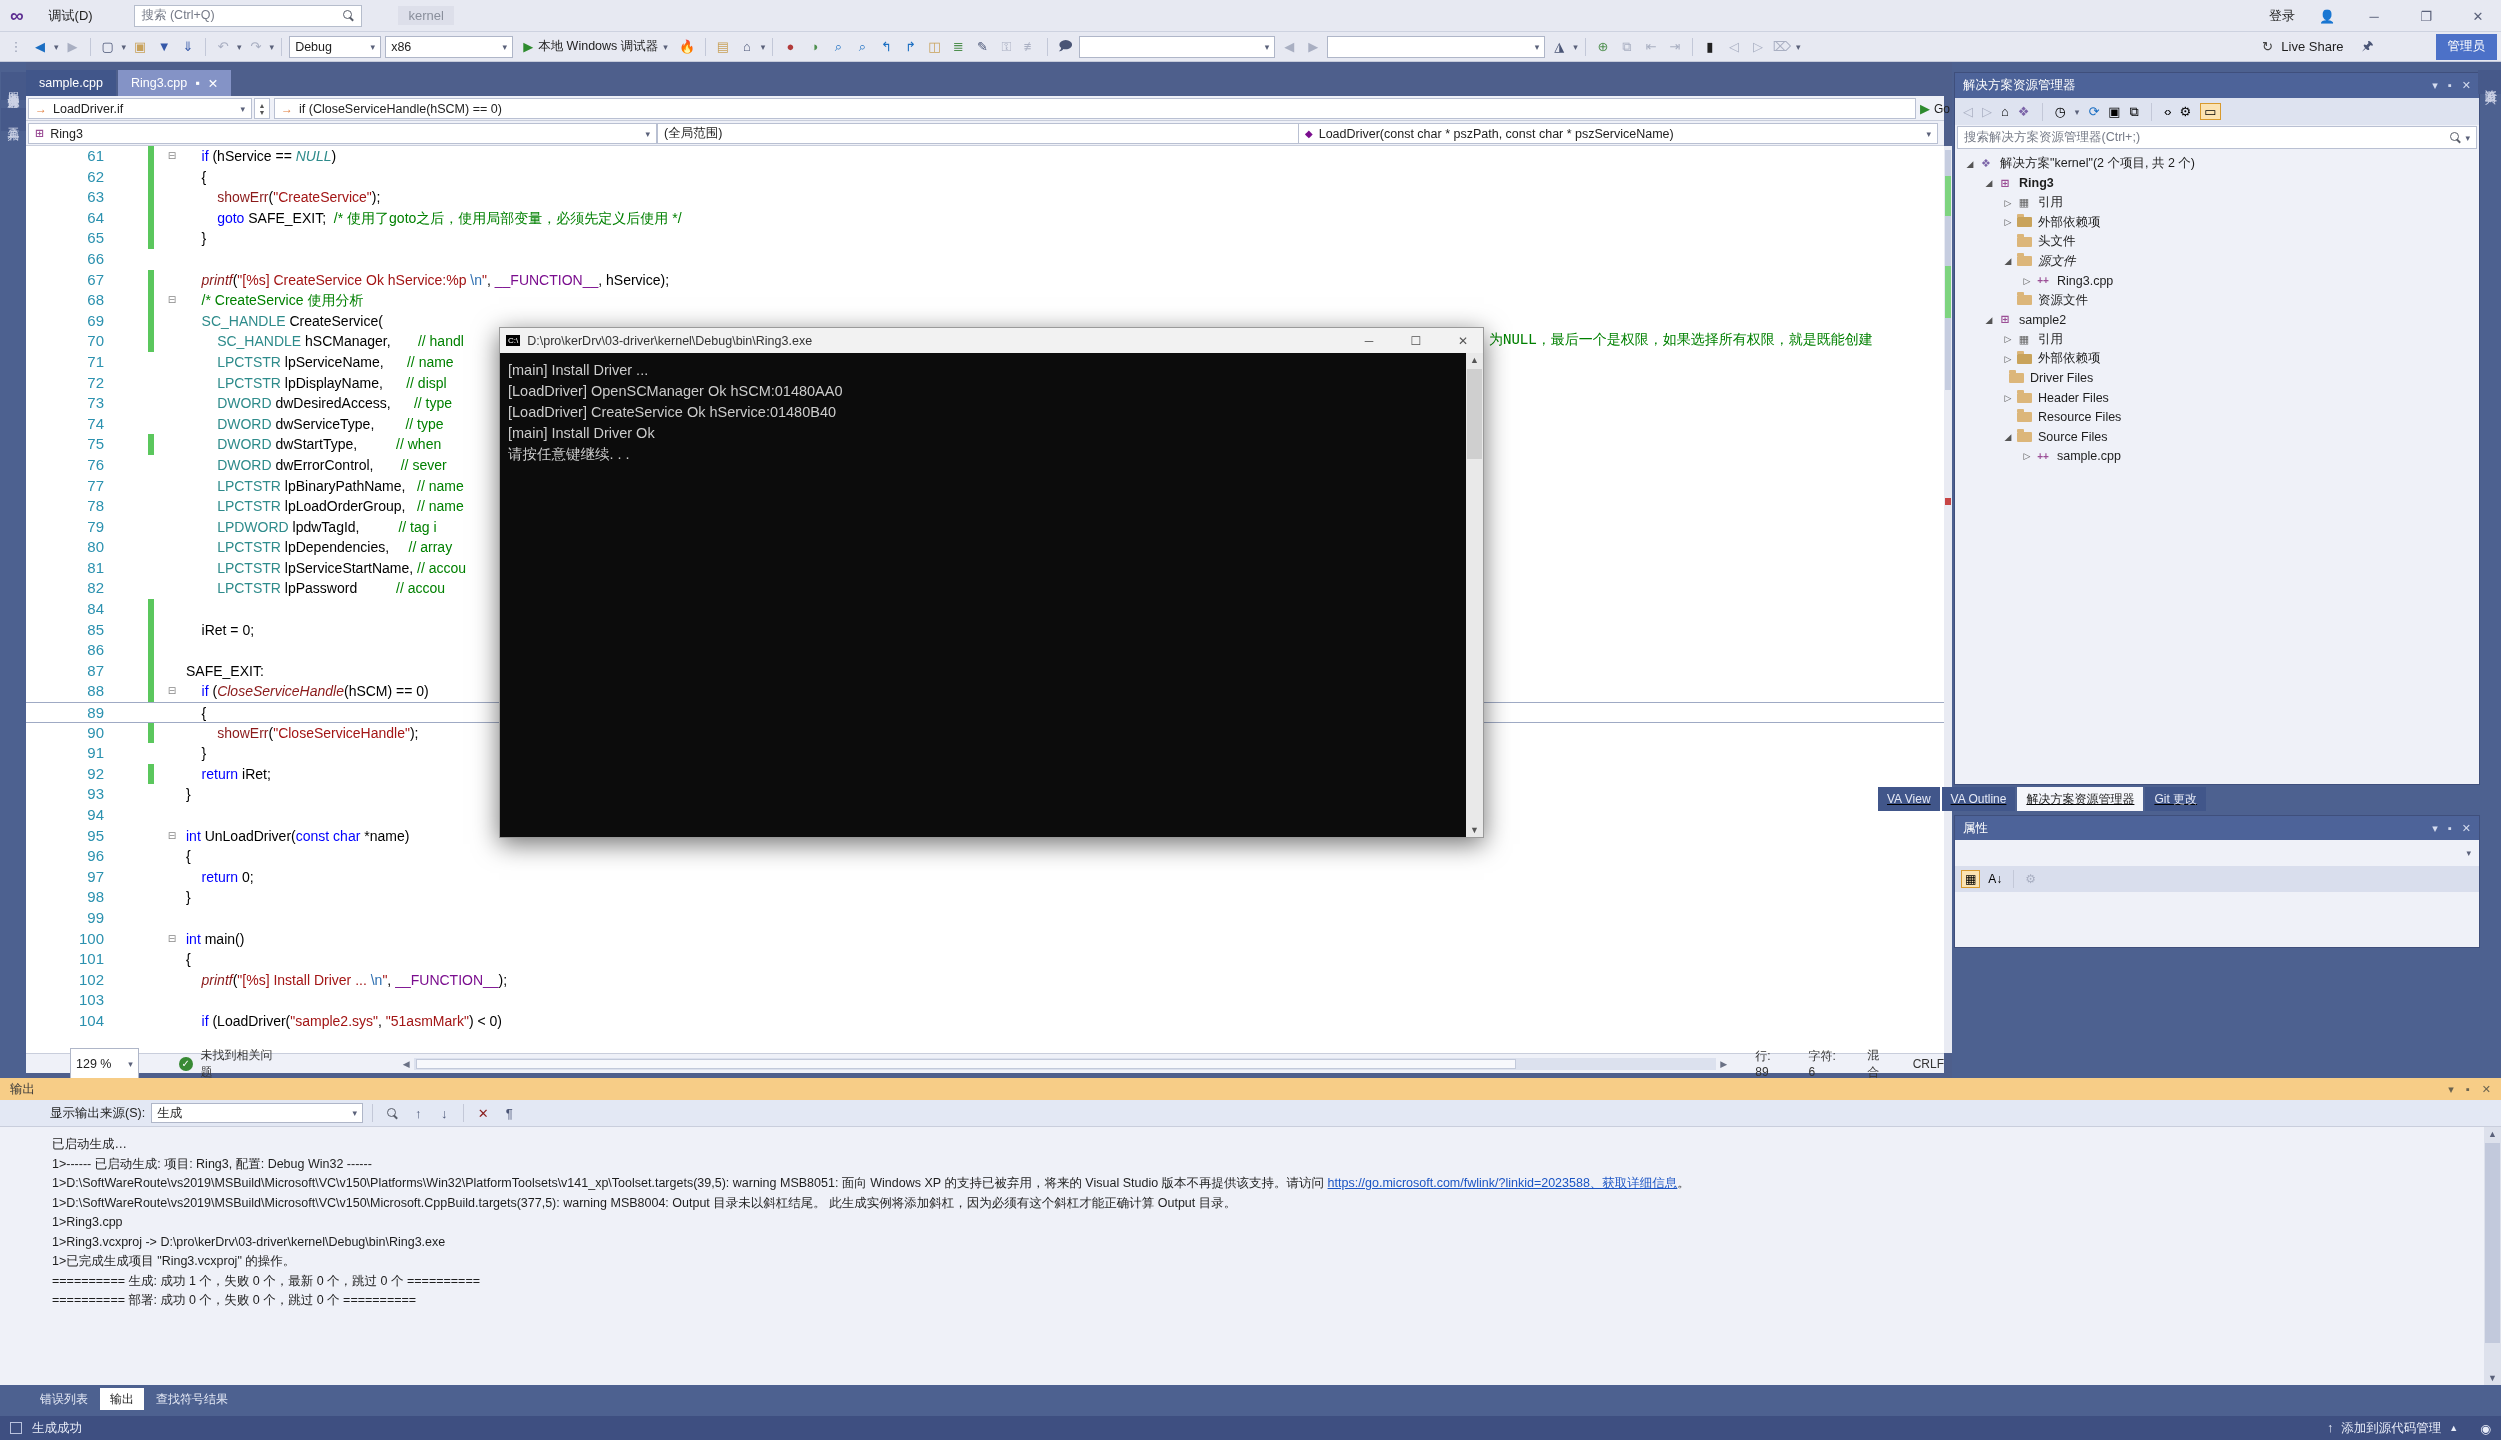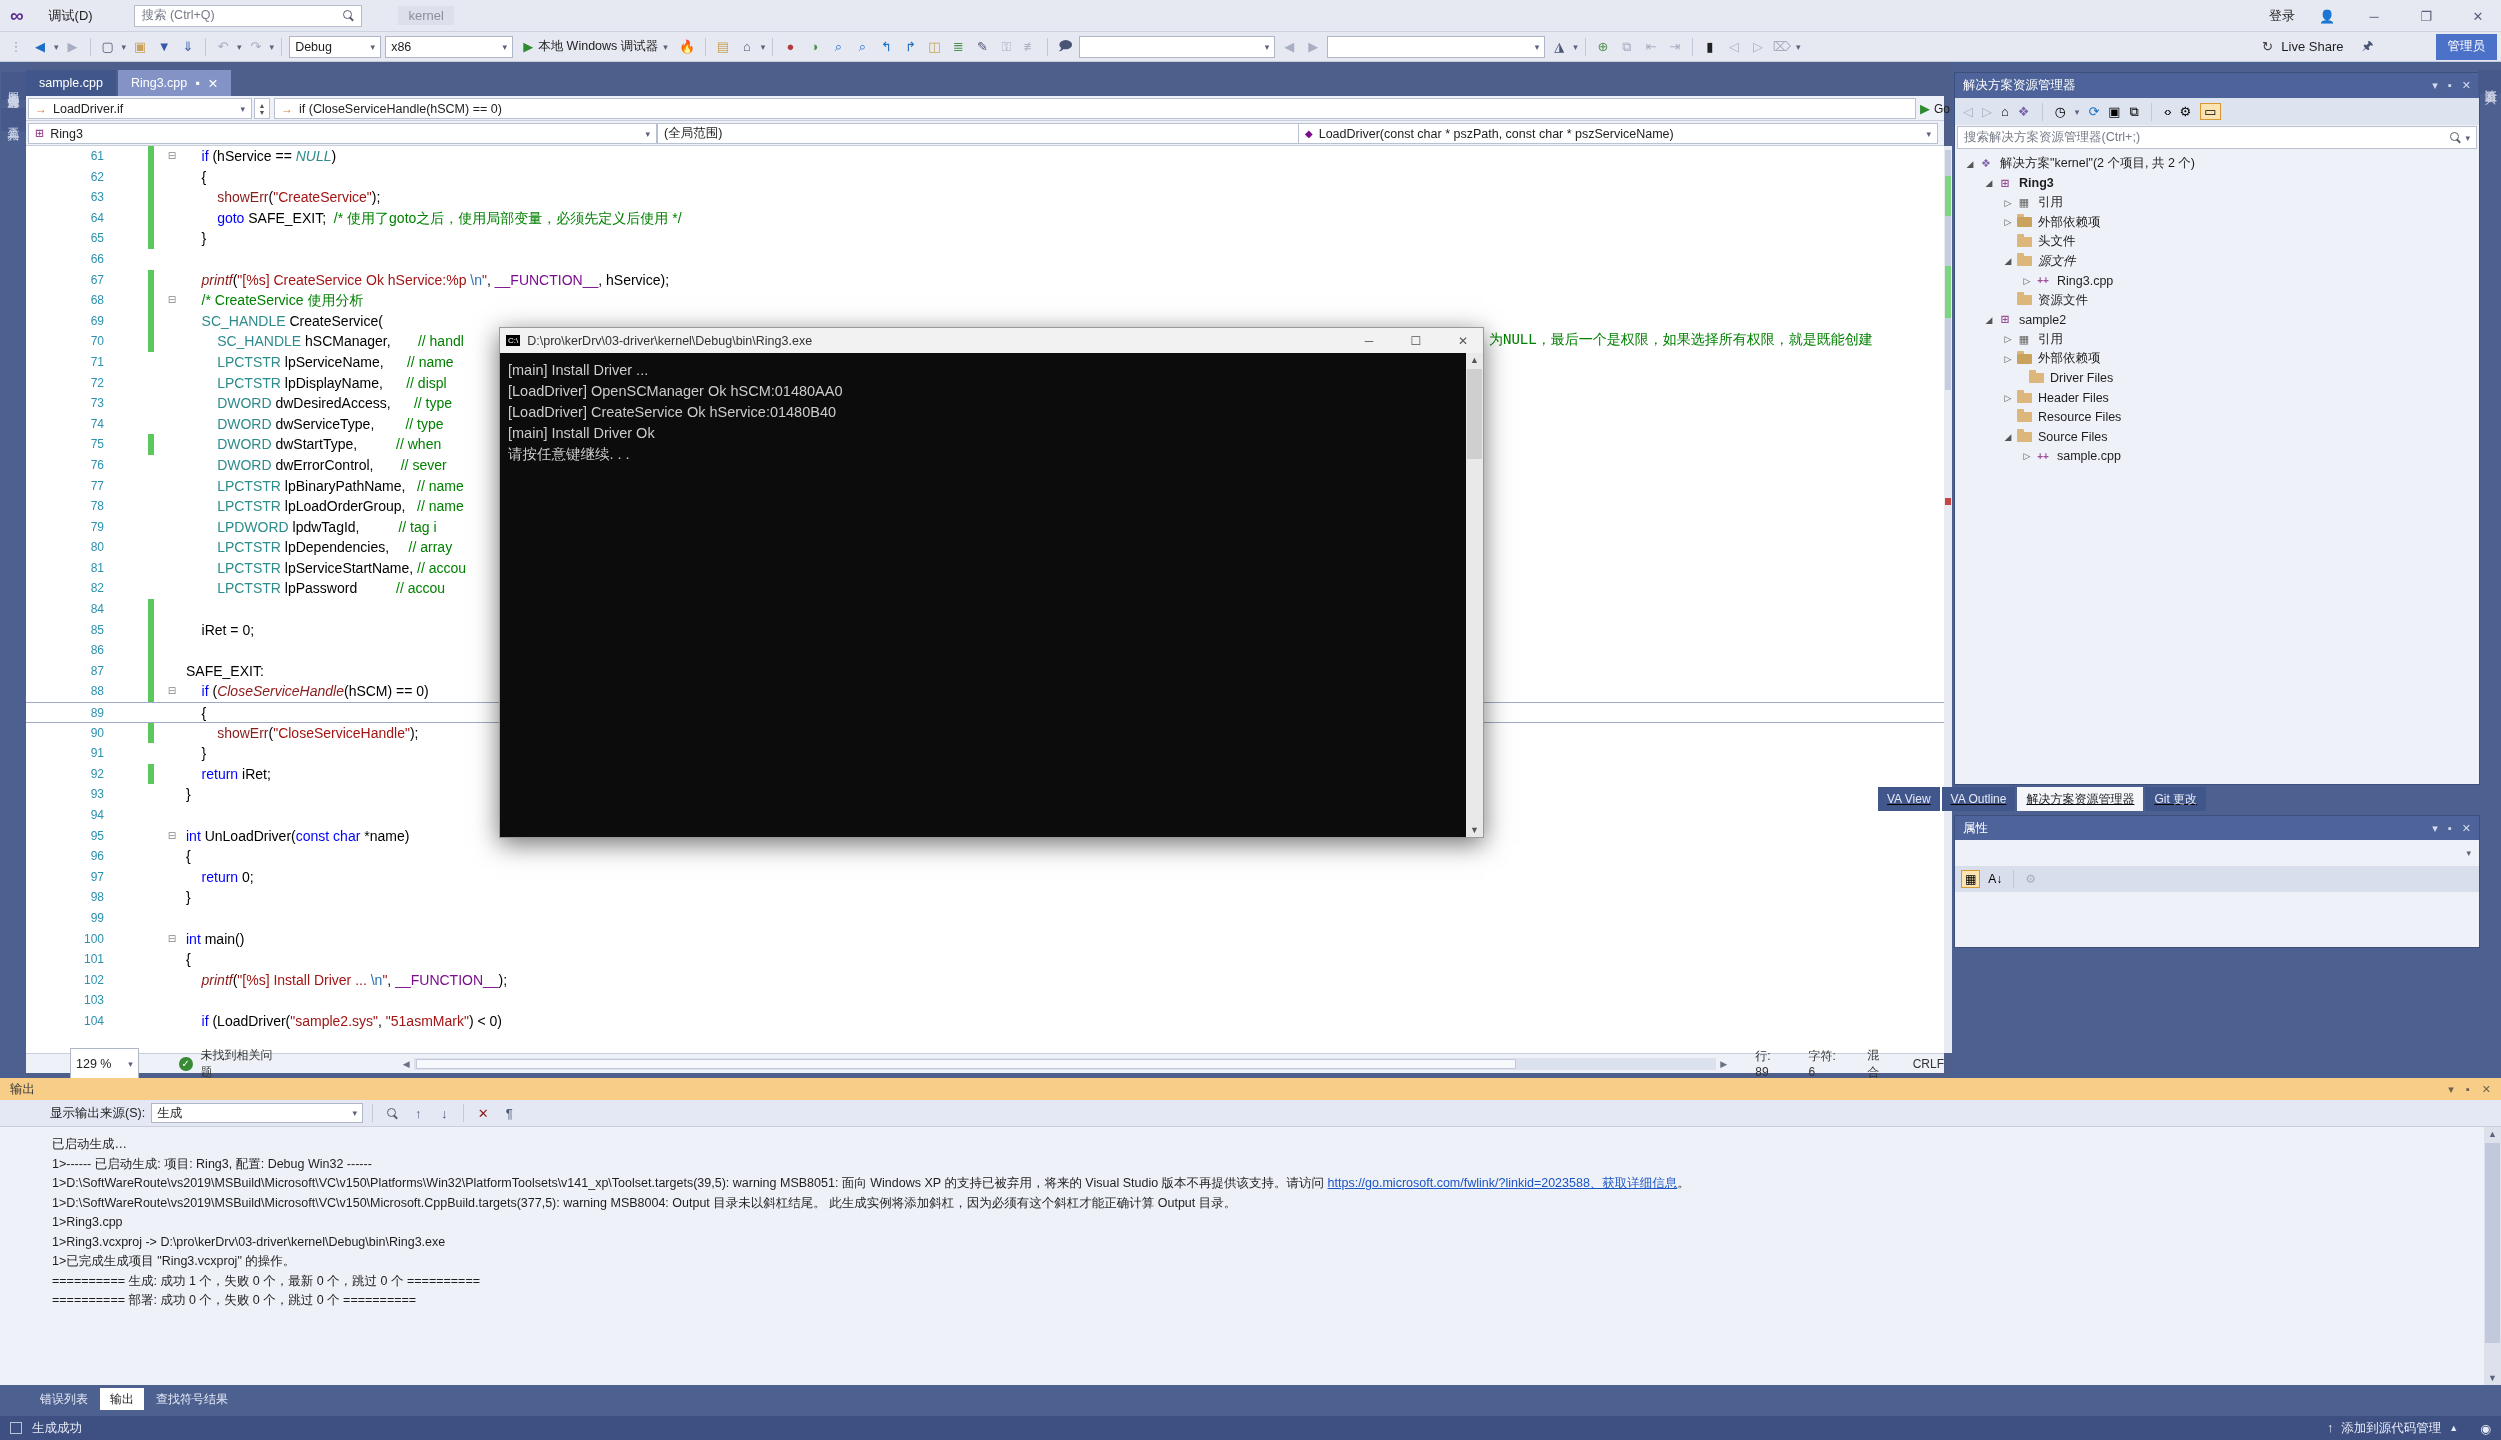--- a/index.html
+++ b/index.html
@@ -34,21 +34,21 @@
   
   #doc-tabs{left:26px;top:66px;height:30px;display:flex;align-items:flex-end;gap:2px;}
   .dtab{height:26px;display:flex;align-items:center;padding:0 13px;font-size:12.5px;color:#fff;gap:8px;}
   .dtab.inactive{background:#41568A;}
   .dtab.active{background:#8493C6;}
   .navrow{background:#EFF1F8;border-bottom:1px solid #C9CEDC;}
   .navfield{background:#fff;border:1px solid #B9C0D2;height:21px;display:flex;align-items:center;font-size:12.5px;color:#222;padding:0 6px;gap:6px;}
   .oarrow{color:#E07B39;font-weight:bold;font-size:12px;}
   #editor-bg{left:26px;top:146px;width:1918px;height:907px;background:#fff;}
   .cl{display:flex;height:20.6px;line-height:20.6px;font-size:14px;white-space:pre;}
-  .cl .num{width:100px;text-align:right;padding-right:22px;color:#2B91AF;font-size:12px;}
+  .cl .num{width:100px;text-align:right;padding-right:22px;color:#2B91AF;font-size:15px;}
   .cl .bar{width:6px;margin-left:22px;}
   .cl .bar.g{background:#5BC75D;}
   .cl .fold{width:16px;margin-left:10px;color:#888;font-size:10px;text-align:center;line-height:20.6px;}
   .cl .code{margin-left:6px;}
   .cl.cur{border-top:1px solid #9FAAC4;border-bottom:1px solid #9FAAC4;}
   .tk-p{color:#000;} .tk-k{color:#0000ff;} .tk-t{color:#2E8B8B;} .tk-c{color:#008000;}
   .tk-s{color:#A31515;} .tk-m{color:#7A0D8E;} .tk-e{color:#2E6FB0;}
   .tk-f{color:#8B1A1A;} .tk-fi{color:#8B1A1A;font-style:italic;} .tk-n{color:#2E8B8B;font-style:italic;}
   #edit-status{left:26px;top:1053px;width:1918px;height:20px;background:#EFF1F8;border-top:1px solid #C9CEDC;display:flex;align-items:center;font-size:12px;color:#333;}
   .gcheck{width:14px;height:14px;border-radius:50%;background:#388A34;color:#fff;font-size:10px;display:inline-flex;align-items:center;justify-content:center;}
@@ -433,21 +433,21 @@
         <span class="ticon" style="color: rgb(102, 102, 102);">▦</span>
         <span style="margin-left: 5px;">引用</span>
       </div>
       <div class="trow" style="padding-left: 46px;">
         <span class="texp">▷</span>
         <span class="ticon">
           <span class="folder" style="background:#C9A35B"></span>
         </span>
         <span style="margin-left: 5px;">外部依赖项</span>
       </div>
-      <div class="trow" style="padding-left: 58px;">
+      <div class="trow" style="padding-left: 38px;">
         <span class="texp"></span>
         <span class="ticon">
           <span class="folder"></span>
         </span>
         <span style="margin-left: 5px;">Driver Files</span>
       </div>
       <div class="trow" style="padding-left: 46px;">
         <span class="texp">▷</span>
         <span class="ticon">
           <span class="folder"></span>

